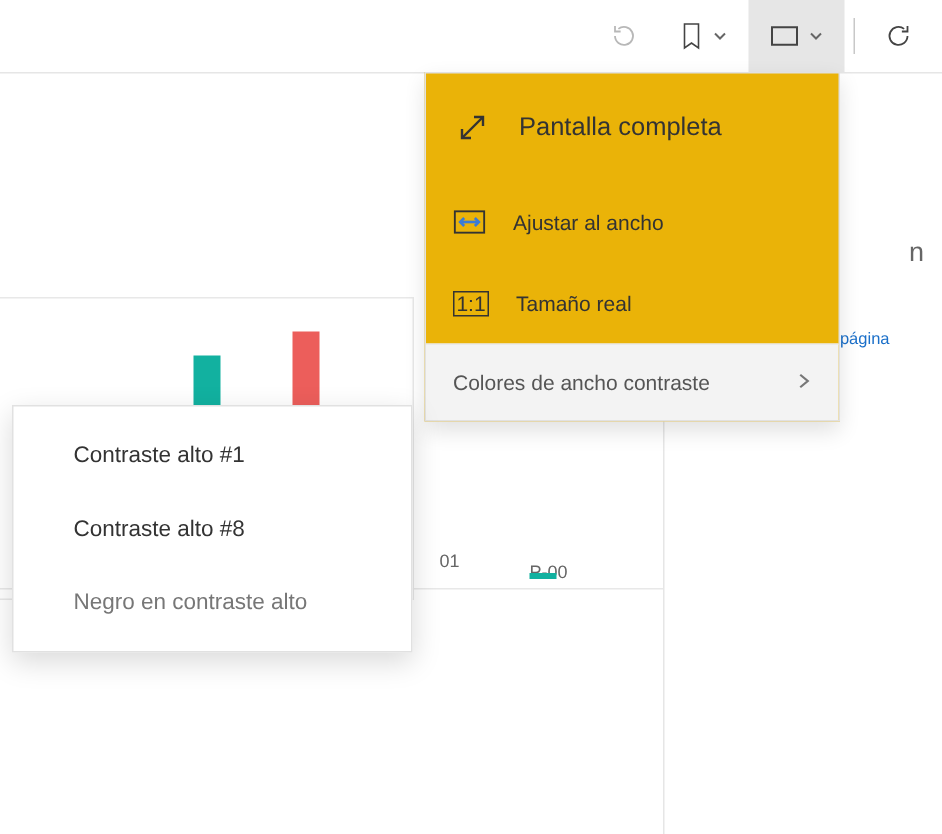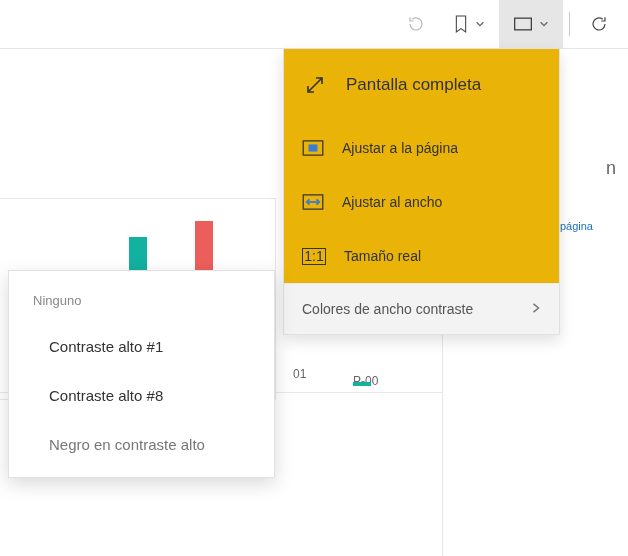--- a/index.html
+++ b/index.html
@@ -279,29 +279,20 @@
     <span class="menu-icon">
       <svg width="24" height="24" viewBox="0 0 24 24" fill="none" stroke="#333" stroke-width="1.6">
         <line x1="5" y1="19" x2="19" y2="5"></line>
         <polyline points="13 5 19 5 19 11"></polyline>
         <polyline points="11 19 5 19 5 13"></polyline>
       </svg>
     </span>
     <span>Pantalla completa</span>
   </div>
 
-  <div class="menu-item">
-    <span class="menu-icon">
-      <svg width="22" height="16" viewBox="0 0 24 18" fill="none" stroke="#333" stroke-width="1.4">
-        <rect x="1" y="1" width="22" height="16"></rect>
-        <rect x="7" y="5" width="10" height="8" fill="#3a7bd5" stroke="none"></rect>
-      </svg>
-    </span>
-    <span>Ajustar a la página</span>
-  </div>
 
   <div class="menu-item">
     <span class="menu-icon">
       <svg width="22" height="16" viewBox="0 0 24 18" fill="none" stroke="#333" stroke-width="1.4">
         <rect x="1" y="1" width="22" height="16"></rect>
         <line x1="5" y1="9" x2="19" y2="9" stroke="#3a7bd5" stroke-width="2"></line>
         <polyline points="8 6 5 9 8 12" stroke="#3a7bd5" stroke-width="2"></polyline>
         <polyline points="16 6 19 9 16 12" stroke="#3a7bd5" stroke-width="2"></polyline>
       </svg>
     </span>
@@ -319,17 +310,16 @@
     <span>Colores de ancho contraste</span>
     <span>
       <svg width="10" height="12" viewBox="0 0 12 14" fill="none" stroke="#777" stroke-width="1.8">
         <polyline points="3 2 9 7 3 12"></polyline>
       </svg>
     </span>
   </div>
 </div>
 
 <div class="submenu">
-  <div class="submenu-header">Ninguno</div>
   <div class="submenu-item">Contraste alto #1</div>
   <div class="submenu-item">Contraste alto #8</div>
   <div class="submenu-item muted">Negro en contraste alto</div>
 </div>
 
 </body></html>

